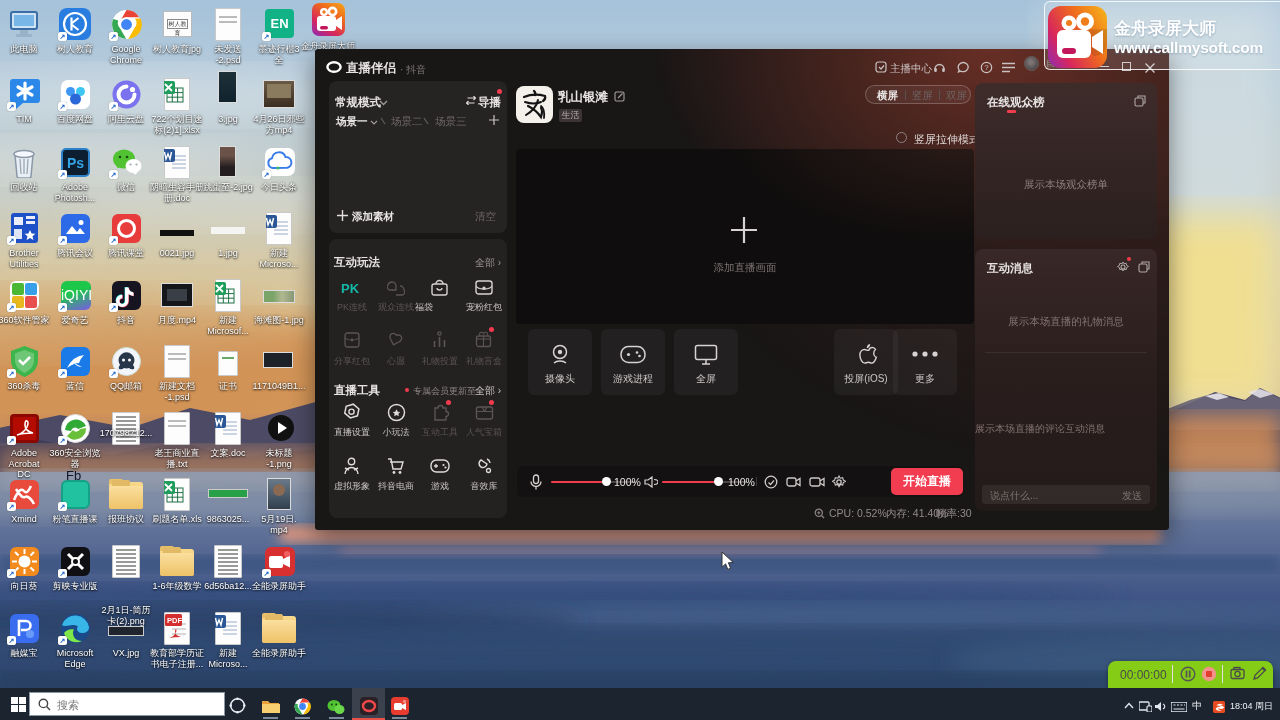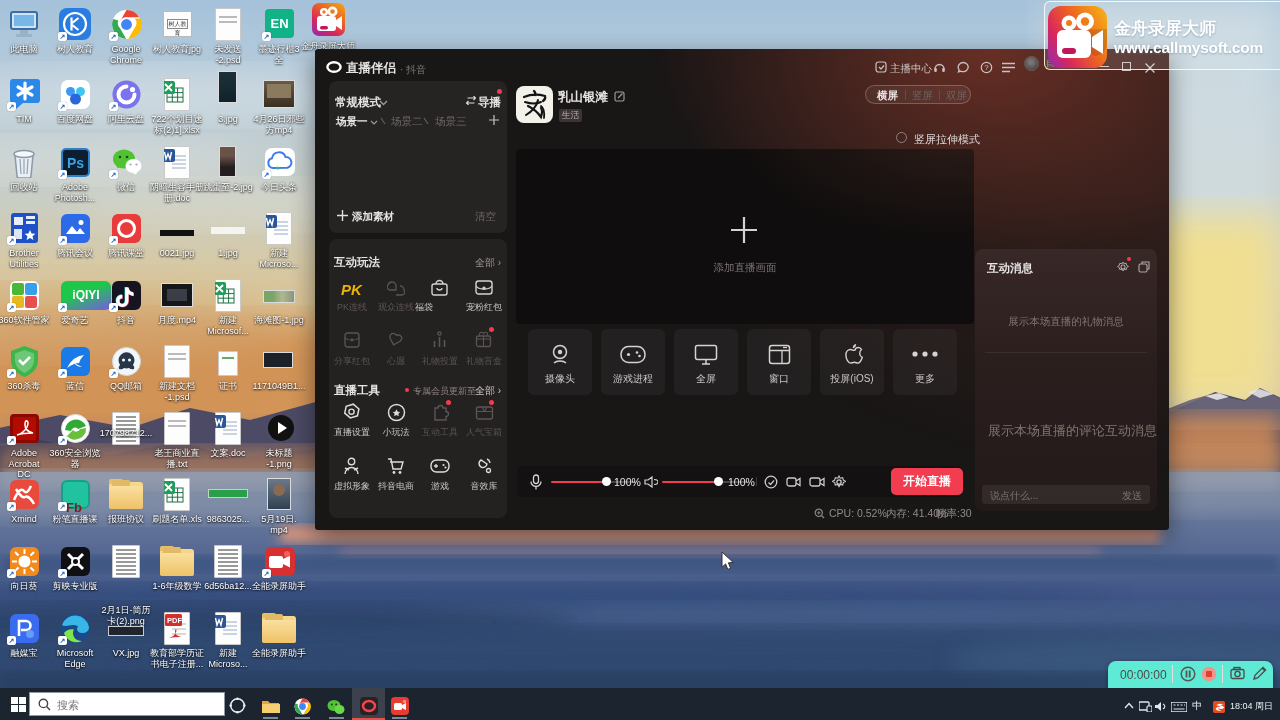--- a/index.html
+++ b/index.html
@@ -224,21 +224,21 @@
       </svg>
 <div class="cap" style="left:251px;top:248px">新建<br>Microso...</div>
 <svg class="abs" style="left:10px;top:281px" width="29" height="29" viewBox="0 0 29 29">
         <rect width="29" height="29" rx="6" fill="#fff"></rect>
         <rect x="2" y="2" width="12" height="12" rx="2" fill="#4ab834"></rect>
         <rect x="15" y="2" width="12" height="12" rx="2" fill="#38a0e8"></rect>
         <rect x="2" y="15" width="12" height="12" rx="2" fill="#e8b820"></rect>
         <rect x="15" y="15" width="12" height="12" rx="2" fill="#e85050"></rect>
       </svg>
 <div class="cap" style="left:-4px;top:315px">360软件管家</div>
-<div class="ic" style="left:61px;top:281px;width:50px;height:29px;border-radius:6px;background:linear-gradient(160deg,#1cc749 40%,#7a5ae8 100%);color:#fff;font-weight:bold;font-size:12px;text-align:center;line-height:29px">iQIYI</div>
+<div class="ic" style="left:61px;top:281px;width:30px;height:29px;border-radius:6px;background:linear-gradient(160deg,#1cc749 40%,#7a5ae8 100%);color:#fff;font-weight:normal;font-size:14px;text-align:center;line-height:29px">iQIYI</div>
 <div class="cap" style="left:47px;top:315px">爱奇艺</div>
 <svg class="abs" style="left:112px;top:281px" width="29" height="29" viewBox="0 0 29 29">
         <rect width="29" height="29" rx="6" fill="#161420"></rect>
         <path d="M16,6 a6,6 0 0 0 5,5 v3.5 a9,9 0 0 1 -5,-1.8 v6.8 a6.2,6.2 0 1 1 -6.2,-6.2 l0,3.6 a2.8,2.8 0 1 0 2.8,2.8 l0,-13.7 z" fill="#2af0ea"></path>
         <path d="M17,6.8 a6,6 0 0 0 5,5 v3.5 a9,9 0 0 1 -5,-1.8 v6.8 a6.2,6.2 0 1 1 -6.2,-6.2 l0,3.6 a2.8,2.8 0 1 0 2.8,2.8 l0,-13.7 z" fill="#f23d5c" opacity=".85"></path>
         <path d="M16.5,6.4 a6,6 0 0 0 5,5 v3.5 a9,9 0 0 1 -5,-1.8 v6.8 a6.2,6.2 0 1 1 -6.2,-6.2 l0,3.6 a2.8,2.8 0 1 0 2.8,2.8 l0,-13.7 z" fill="#fff"></path>
       </svg>
 <div class="cap" style="left:98px;top:315px">抖音</div>
 <div class="thumb" style="left:161px;top:283px;width:32px;height:24px;background:#14161a"></div>
       <div class="abs" style="left:167px;top:289px;width:20px;height:12px;background:#3a3e46"></div>
@@ -315,21 +315,21 @@
         <circle cx="14" cy="14" r="13" fill="#111"></circle>
         <path d="M11,8 l9,6 -9,6 z" fill="#fff"></path>
       </svg>
 <div class="cap" style="left:251px;top:448px">未标题<br>-1.png</div>
 <svg class="abs" style="left:10px;top:480px" width="29" height="29" viewBox="0 0 29 29">
         <rect width="29" height="29" rx="6" fill="#e84a3c"></rect>
         <path d="M4,20 q6,-14 10,-9 q3,4 7,-5 M6,9 q6,10 9,8 q4,-2 9,7" stroke="#fff" stroke-width="2.5" fill="none"></path>
       </svg>
 <div class="cap" style="left:-4px;top:514px">Xmind</div>
 <div class="ic" style="left:61px;top:480px;width:29px;height:29px;border-radius:6px;background:#20c2a0;border:2px solid #15a186"></div>
-      <div class="abs" style="left:66px;top:500px;color:#7f1d1d;font-weight:bold;font-size:13px">Fb</div>
+      <div class="abs" style="left:66px;top:468px;color:#0f172a;font-weight:normal;font-size:13px">Fb</div>
 <div class="cap" style="left:47px;top:514px">粉笔直播课</div>
 <div class="fold" style="left:109px;top:482px"></div>
       <div class="abs" style="left:112px;top:480px;width:18px;height:6px;background:#e2ba66;border-radius:2px 2px 0 0"></div>
       <div class="abs" style="left:109px;top:486px;width:34px;height:23px;background:linear-gradient(180deg,#fadf9e,#eec268);border-radius:2px"></div>
 <div class="cap" style="left:98px;top:514px">报班协议</div>
 <div class="doc" style="left:164px;top:478px"></div>
       <svg class="abs" style="left:164px;top:478px" width="26" height="33" viewBox="0 0 26 33">
         <rect x="3" y="10" width="16" height="14" fill="none" stroke="#1e7145" stroke-width="1"></rect>
         <path d="M3,14.6 h16 M3,19.2 h16 M8.3,10 v14 M13.6,10 v14" stroke="#1e7145" stroke-width="1"></path>
         <rect x="-2" y="3" width="13" height="13" rx="2" fill="#1e9e5a"></rect>
@@ -525,21 +525,21 @@
           <path d="M5.5,0 V11 M0,5.5 H11" stroke="#e4dede" stroke-width="1.4"></path>
         </svg>
  <div class="abs wt" style="left:23px;top:129px;font-size:10.5px;font-weight:bold">添加素材</div>
  <div class="abs" style="left:146px;top:129px;font-size:10.5px;color:#6e6565;white-space:nowrap">清空</div>
 </div>
 
 <div class="card" style="left:14px;top:190px;width:178px;height:279px;background:#242121">
  <div class="abs wt" style="left:5px;top:16px;font-size:11.5px;font-weight:bold">互动玩法</div>
  <div class="abs" style="left:146px;top:17px;font-size:10px;color:#9a9191;white-space:nowrap">全部 ›</div>
 
- <div class="abs" style="left:12px;top:42px;font-size:15px;font-style:italic;font-weight:bold;color:#eab308">PK</div>
+ <div class="abs" style="left:12px;top:42px;font-size:13px;font-weight:bold;color:#14b8a6">PK</div>
  <div class="sideic" style="left:0px;top:62px;color:#5c5454">PK连线</div>
  <svg class="abs" style="left:58px;top:42px" width="18" height="15" viewBox="0 0 18 15">
           <path d="M5,1 a4,4 0 0 1 4,4 v4 h-6 a3,3 0 0 1 -2,-5 a4,4 0 0 1 4,-3 M13,5 a4,4 0 0 1 4,4 a3,3 0 0 1 -2,5 h-6" fill="none" stroke="#5c5454" stroke-width="1.3"></path>
         </svg>
  <div class="sideic" style="left:44px;top:62px;color:#5c5454">观众连线</div>
  <svg class="abs" style="left:102px;top:40px" width="17" height="17" viewBox="0 0 17 17">
           <path d="M3,5 h11 a2,2 0 0 1 2,2 v7 a2,2 0 0 1 -2,2 h-11 a2,2 0 0 1 -2,-2 v-7 a2,2 0 0 1 2,-2" fill="none" stroke="#d8d2d2" stroke-width="1.4"></path>
           <path d="M5,5 a3.5,3.5 0 0 1 7,0" fill="none" stroke="#d8d2d2" stroke-width="1.4"></path>
           <path d="M6,9 a2.5,2 0 0 0 5,0" fill="none" stroke="#d8d2d2" stroke-width="1.3"></path>
         </svg>
@@ -683,29 +683,21 @@
       </div>
 <div class="icobtn" style="left:286px;top:280px">
  <svg style="margin:16px auto 0" width="26" height="19" viewBox="0 0 26 19">
           <rect x="1" y="1.5" width="24" height="16" rx="7.5" fill="none" stroke="#d8d2d2" stroke-width="1.5"></rect>
           <circle cx="8.5" cy="9.5" r="1.6" fill="#d8d2d2"></circle>
           <circle cx="17" cy="7.5" r="1.3" fill="#d8d2d2"></circle>
           <circle cx="19.5" cy="11" r="1.3" fill="#d8d2d2"></circle>
         </svg>
  <div class="lb">游戏进程</div>
       </div>
-<div class="icobtn" style="left:432px;top:280px">
- <svg style="margin:15px auto 0" width="23" height="21" viewBox="0 0 23 21">
-          <rect x="1.5" y="1.5" width="20" height="18" rx="2.5" fill="none" stroke="#d8d2d2" stroke-width="1.5"></rect>
-          <path d="M1.5,6.5 h20 M14,6.5 v13" stroke="#d8d2d2" stroke-width="1.3"></path>
-          <path d="M15,3.5 h4" stroke="#d8d2d2" stroke-width="1.3"></path>
-        </svg>
- <div class="lb">窗口</div>
-      </div>
-<div class="icobtn" style="left:505px;top:280px">
+<div class="icobtn" style="left:519px;top:280px">
  <svg style="margin:13px auto 0" width="24" height="26" viewBox="0 0 24 26">
           <path d="M15.5,6.5 c2.5,-1.8 5,-1 6,1 c-1,.8 -2,2.2 -1.8,4.2 c.2,2 1.5,3.2 2.6,3.6 c-.8,2.6 -2.6,5.8 -4.6,5.8 c-1.2,0 -1.8,-.8 -3.4,-.8 c-1.6,0 -2.4,.8 -3.6,.8 c-2.2,0 -4.8,-4 -4.8,-8 c0,-3.4 2.2,-5.6 4.6,-5.6 c1.4,0 2.6,.9 3.4,.9 c.6,0 1,-.4 1.6,-.9 z" fill="none" stroke="#d8d2d2" stroke-width="1.4"></path>
           <path d="M14.5,5.5 c1,-.6 1.8,-2 1.6,-3.5 c-1.4,.2 -2.8,1.2 -3.2,2.8 c-.2,.8 0,1.4 .1,1.5 c.5,0 1,-.3 1.5,-.8 z" fill="#d8d2d2"></path>
         </svg>
  <div class="lb">投屏(iOS)</div>
       </div>
 <div class="icobtn" style="left:578px;top:280px">
  <svg style="margin:22px auto 0" width="28" height="6" viewBox="0 0 28 6">
           <circle cx="4" cy="3" r="2.6" fill="#d8d2d2"></circle>
           <circle cx="14" cy="3" r="2.6" fill="#d8d2d2"></circle>
@@ -753,34 +745,43 @@
 </div>
 <svg class="abs" style="left:499px;top:459px" width="11" height="11" viewBox="0 0 11 11">
         <circle cx="4.8" cy="4.8" r="3.6" fill="none" stroke="#8d8585" stroke-width="1.2"></circle>
         <path d="M7.5,7.5 L10,10" stroke="#8d8585" stroke-width="1.2"></path>
         <path d="M3.2,4.8 h3.2 M4.8,3.2 v3.2" stroke="#8d8585" stroke-width="1"></path>
       </svg>
 <div class="abs" style="left:514px;top:458px;font-size:10.5px;color:#938b8b;white-space:nowrap">CPU: 0.52%</div>
 <div class="abs" style="left:571px;top:458px;font-size:10.5px;color:#938b8b;white-space:nowrap">内存: 41.40%</div>
 <div class="abs" style="left:621px;top:458px;font-size:10.5px;color:#938b8b;white-space:nowrap">帧率:30</div>
 
+<div class="card" style="left:660px;top:34px;width:182px;height:156px;background:linear-gradient(180deg,#3e2c2a 0%,#332524 50%,#2b201f 100%)">
+ <div class="abs wt" style="left:12px;top:12px;font-size:11.5px;font-weight:bold">在线观众榜</div>
+ <div class="abs" style="left:32px;top:27px;width:9px;height:2.5px;background:#f23d4c;border-radius:1px"></div>
+ <svg class="abs" style="left:159px;top:12px" width="12" height="12" viewBox="0 0 12 12">
+          <rect x="1" y="3" width="8" height="8" rx="1.5" fill="none" stroke="#b0a7a7" stroke-width="1.1"></rect>
+          <path d="M4,3 v-2 h7 v7 h-2" fill="none" stroke="#b0a7a7" stroke-width="1.1"></path>
+        </svg>
+ <div class="abs" style="left:0;top:95px;width:182px;text-align:center;font-size:10.5px;color:#8d7f7e">展示本场观众榜单</div>
+</div>
 <div class="card" style="left:660px;top:200px;width:182px;height:262px;background:linear-gradient(180deg,#382827 0%,#2a1e1d 45%,#221a19 100%)">
  <div class="abs wt" style="left:12px;top:12px;font-size:11.5px;font-weight:bold">互动消息</div>
  <svg class="abs" style="left:142px;top:12px" width="12" height="12" viewBox="0 0 12 12">
           <circle cx="6" cy="6" r="2" fill="none" stroke="#b0a7a7" stroke-width="1.1"></circle>
           <path d="M6,1 l1,1.8 2.2,-.5 .5,2.2 1.8,1 -1.8,1 -.5,2.2 -2.2,-.5 -1,1.8 -1,-1.8 -2.2,.5 -.5,-2.2 -1.8,-1 1.8,-1 .5,-2.2 2.2,.5 z" fill="none" stroke="#b0a7a7" stroke-width="1"></path>
         </svg>
  <div class="reddot" style="left:152px;top:8px;width:4px;height:4px"></div>
  <svg class="abs" style="left:163px;top:12px" width="12" height="12" viewBox="0 0 12 12">
           <rect x="1" y="3" width="8" height="8" rx="1.5" fill="none" stroke="#b0a7a7" stroke-width="1.1"></rect>
           <path d="M4,3 v-2 h7 v7 h-2" fill="none" stroke="#b0a7a7" stroke-width="1.1"></path>
         </svg>
  <div class="abs" style="left:0;top:66px;width:182px;text-align:center;font-size:10.5px;color:#83736f">展示本场直播的礼物消息</div>
  <div class="abs" style="left:10px;top:103px;width:162px;height:1px;background:rgba(255,255,255,.07)"></div>
- <div class="abs" style="left:0;top:173px;width:182px;text-align:right;font-size:13px;color:#83736f">展示本场直播的评论互动消息</div>
+ <div class="abs" style="left:0;top:173px;width:182px;text-align:left;font-size:10px;color:#83736f">展示本场直播的评论互动消息</div>
  <div class="abs" style="left:7px;top:236px;width:168px;height:19px;background:rgba(255,255,255,.07);border-radius:3px">
   <div class="abs" style="left:8px;top:4px;font-size:10px;color:#7d7370">说点什么...</div>
   <div class="abs" style="right:8px;top:4px;font-size:10px;color:#7d7370">发送</div>
  </div>
 </div>
 </div>
 
 <div class="abs" style="left:1044px;top:1px;width:236px;height:69px;background:rgba(235,242,250,.13);border:1px solid rgba(255,255,255,.85);border-radius:6px 0 0 6px;border-right:none"></div>
 <div class="abs" style="left:1048px;top:6px;width:59px;height:62px;border-radius:13px;background:linear-gradient(60deg,#8c2cb8 0%,#d8275c 26%,#ef6c1c 62%,#f5a81a 92%)">
  <svg width="59" height="62" viewBox="0 0 59 62">
@@ -790,21 +791,21 @@
   <circle cx="37" cy="15.5" r="9" fill="#fff"></circle>
         <circle cx="37" cy="15.5" r="4.2" fill="#ef7d1a"></circle>
   <rect x="9" y="24" width="34" height="28" rx="6" fill="#fff"></rect>
   <rect x="14" y="42" width="14" height="6" rx="3" fill="#c2185b"></rect>
   <path d="M44,31 l11,-7 0,24 -11,-7 z" fill="#fff"></path>
  </svg>
 </div>
 <div class="abs" style="left:1114px;top:17px;font-size:17px;font-weight:bold;color:#fff;text-shadow:0 1px 2px rgba(90,120,150,.5)">金舟录屏大师</div>
 <div class="abs" style="left:1114px;top:39px;font-size:15.5px;font-weight:bold;color:#fff;letter-spacing:-.2px;text-shadow:0 1px 2px rgba(90,120,150,.5)">www.callmysoft.com</div>
 
-<div class="abs" style="left:1108px;top:661px;width:165px;height:44px;background:#5eead4;border-radius:8px;box-shadow:0 1px 4px rgba(0,0,0,.35)">
+<div class="abs" style="left:1108px;top:661px;width:165px;height:44px;background:#84cc16;border-radius:8px;box-shadow:0 1px 4px rgba(0,0,0,.35)">
  <div class="abs" style="left:12px;top:7px;font-size:12px;color:#4a4a4a">00:00:00</div>
  <div class="abs" style="left:64px;top:4px;width:1px;height:18px;background:#e2e0da"></div>
  <svg class="abs" style="left:68px;top:3px" width="98" height="20" viewBox="0 0 98 20">
   <circle cx="12" cy="10" r="6.8" fill="none" stroke="#555" stroke-width="1.4"></circle>
   <rect x="9.6" y="6.5" width="1.8" height="7" fill="#555"></rect>
         <rect x="12.8" y="6.5" width="1.8" height="7" fill="#555"></rect>
   <circle cx="33" cy="10" r="7.2" fill="#f2948a"></circle>
         <rect x="30" y="7" width="6" height="6" rx="1" fill="#e23d33"></rect>
   <rect x="46" y="1" width="1" height="18" fill="#e2e0da"></rect>
   <g stroke="#4a4a4a" stroke-width="1.3" fill="none">

